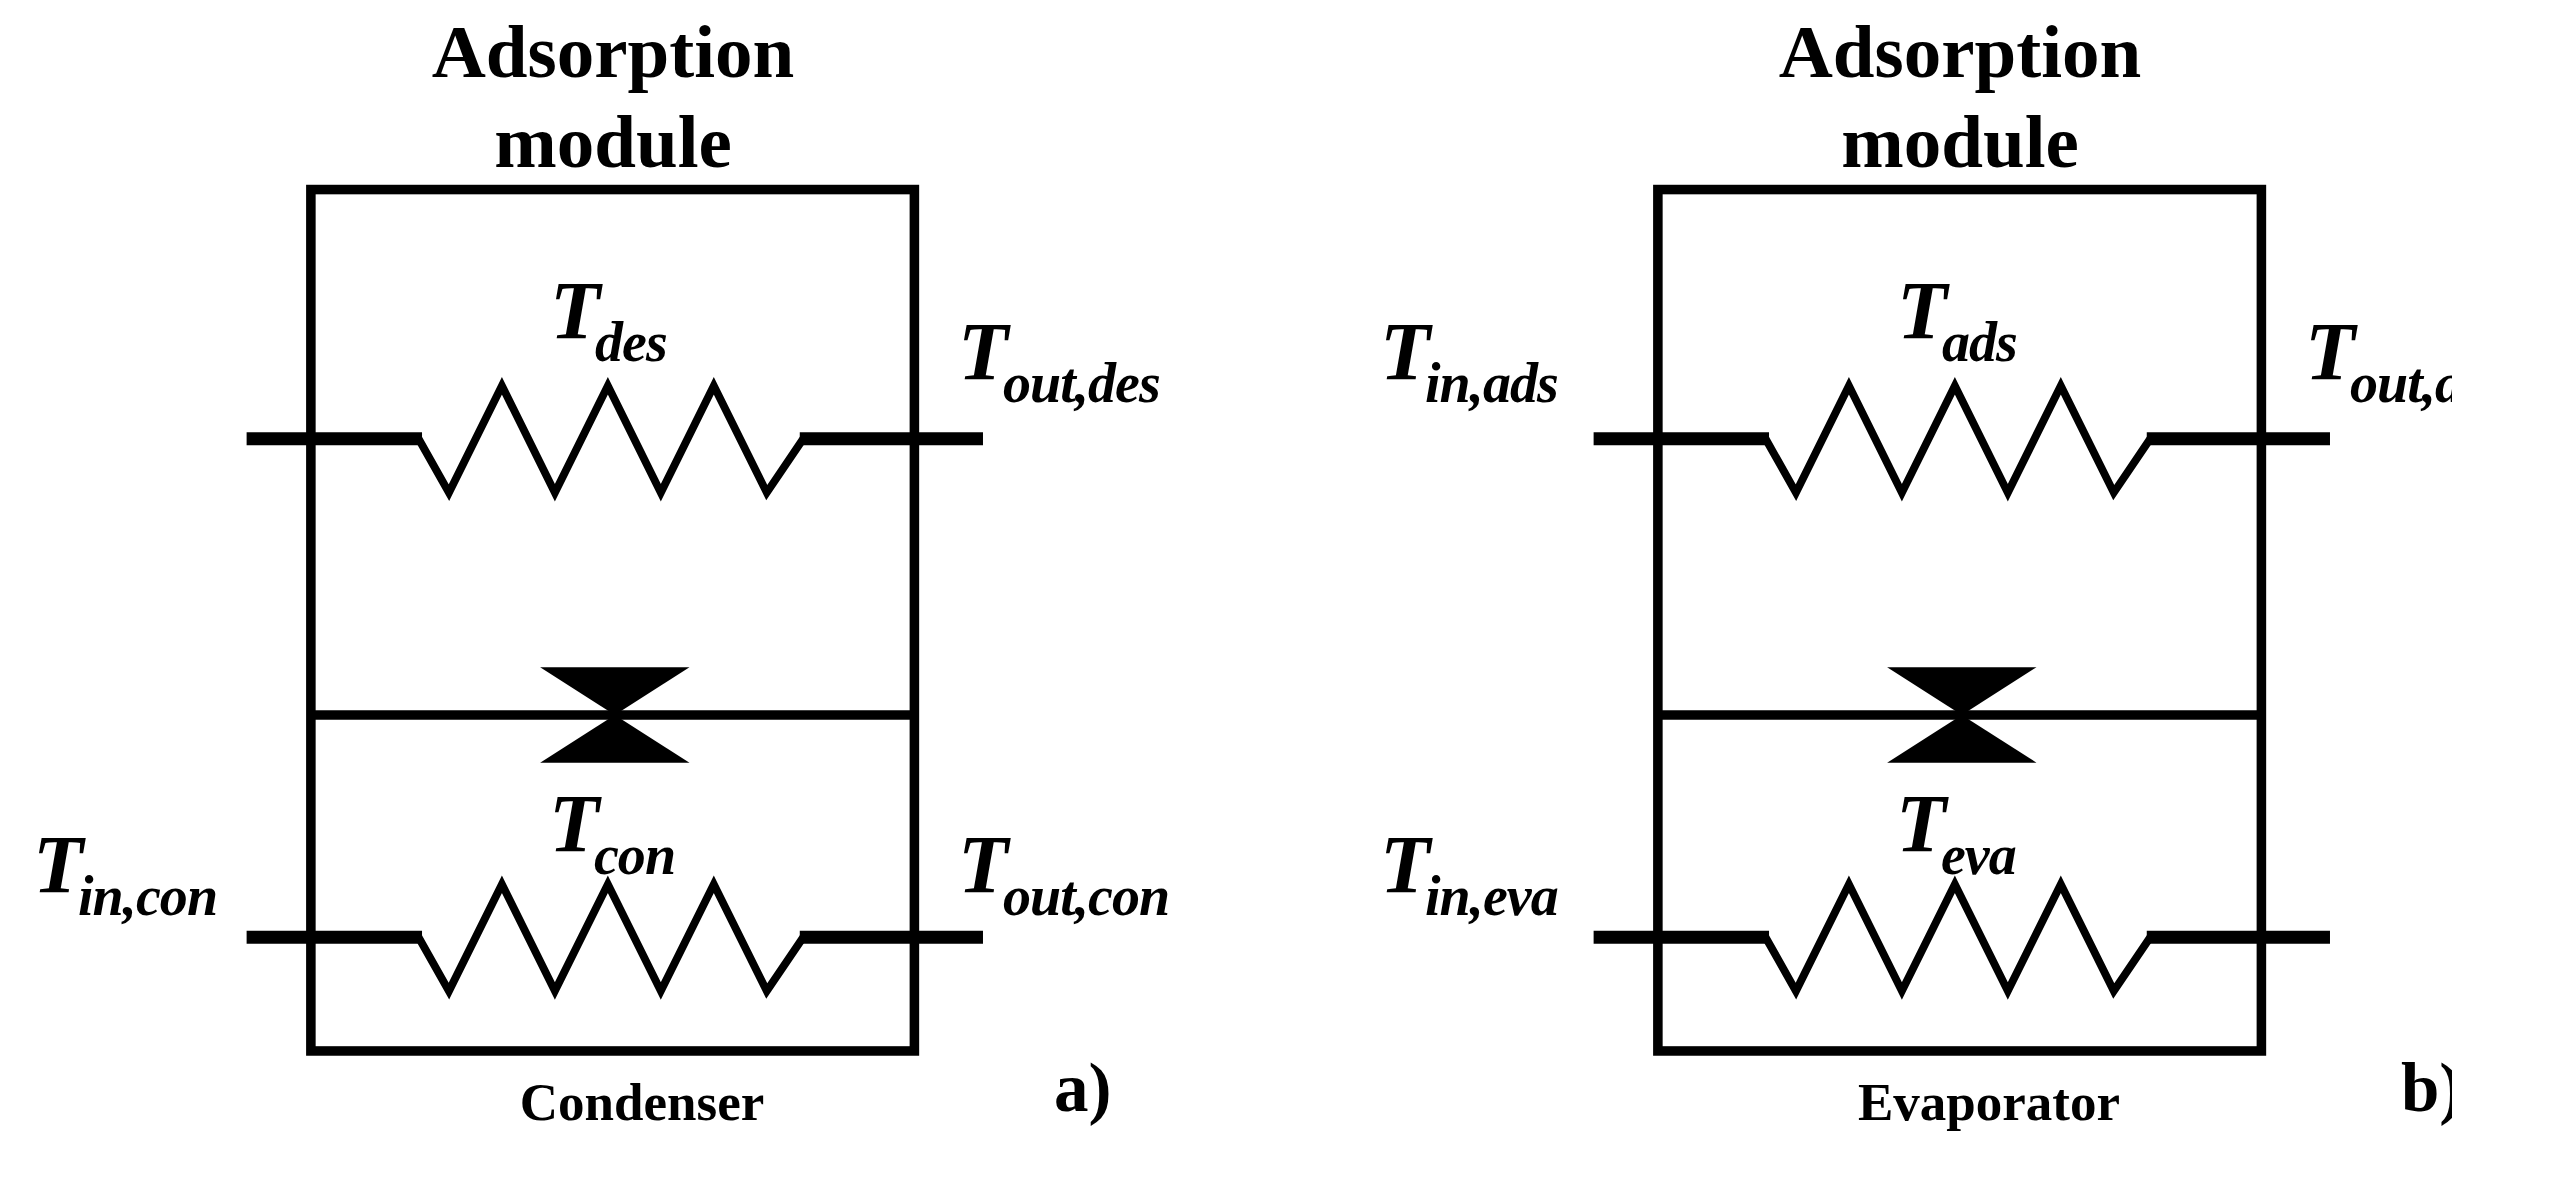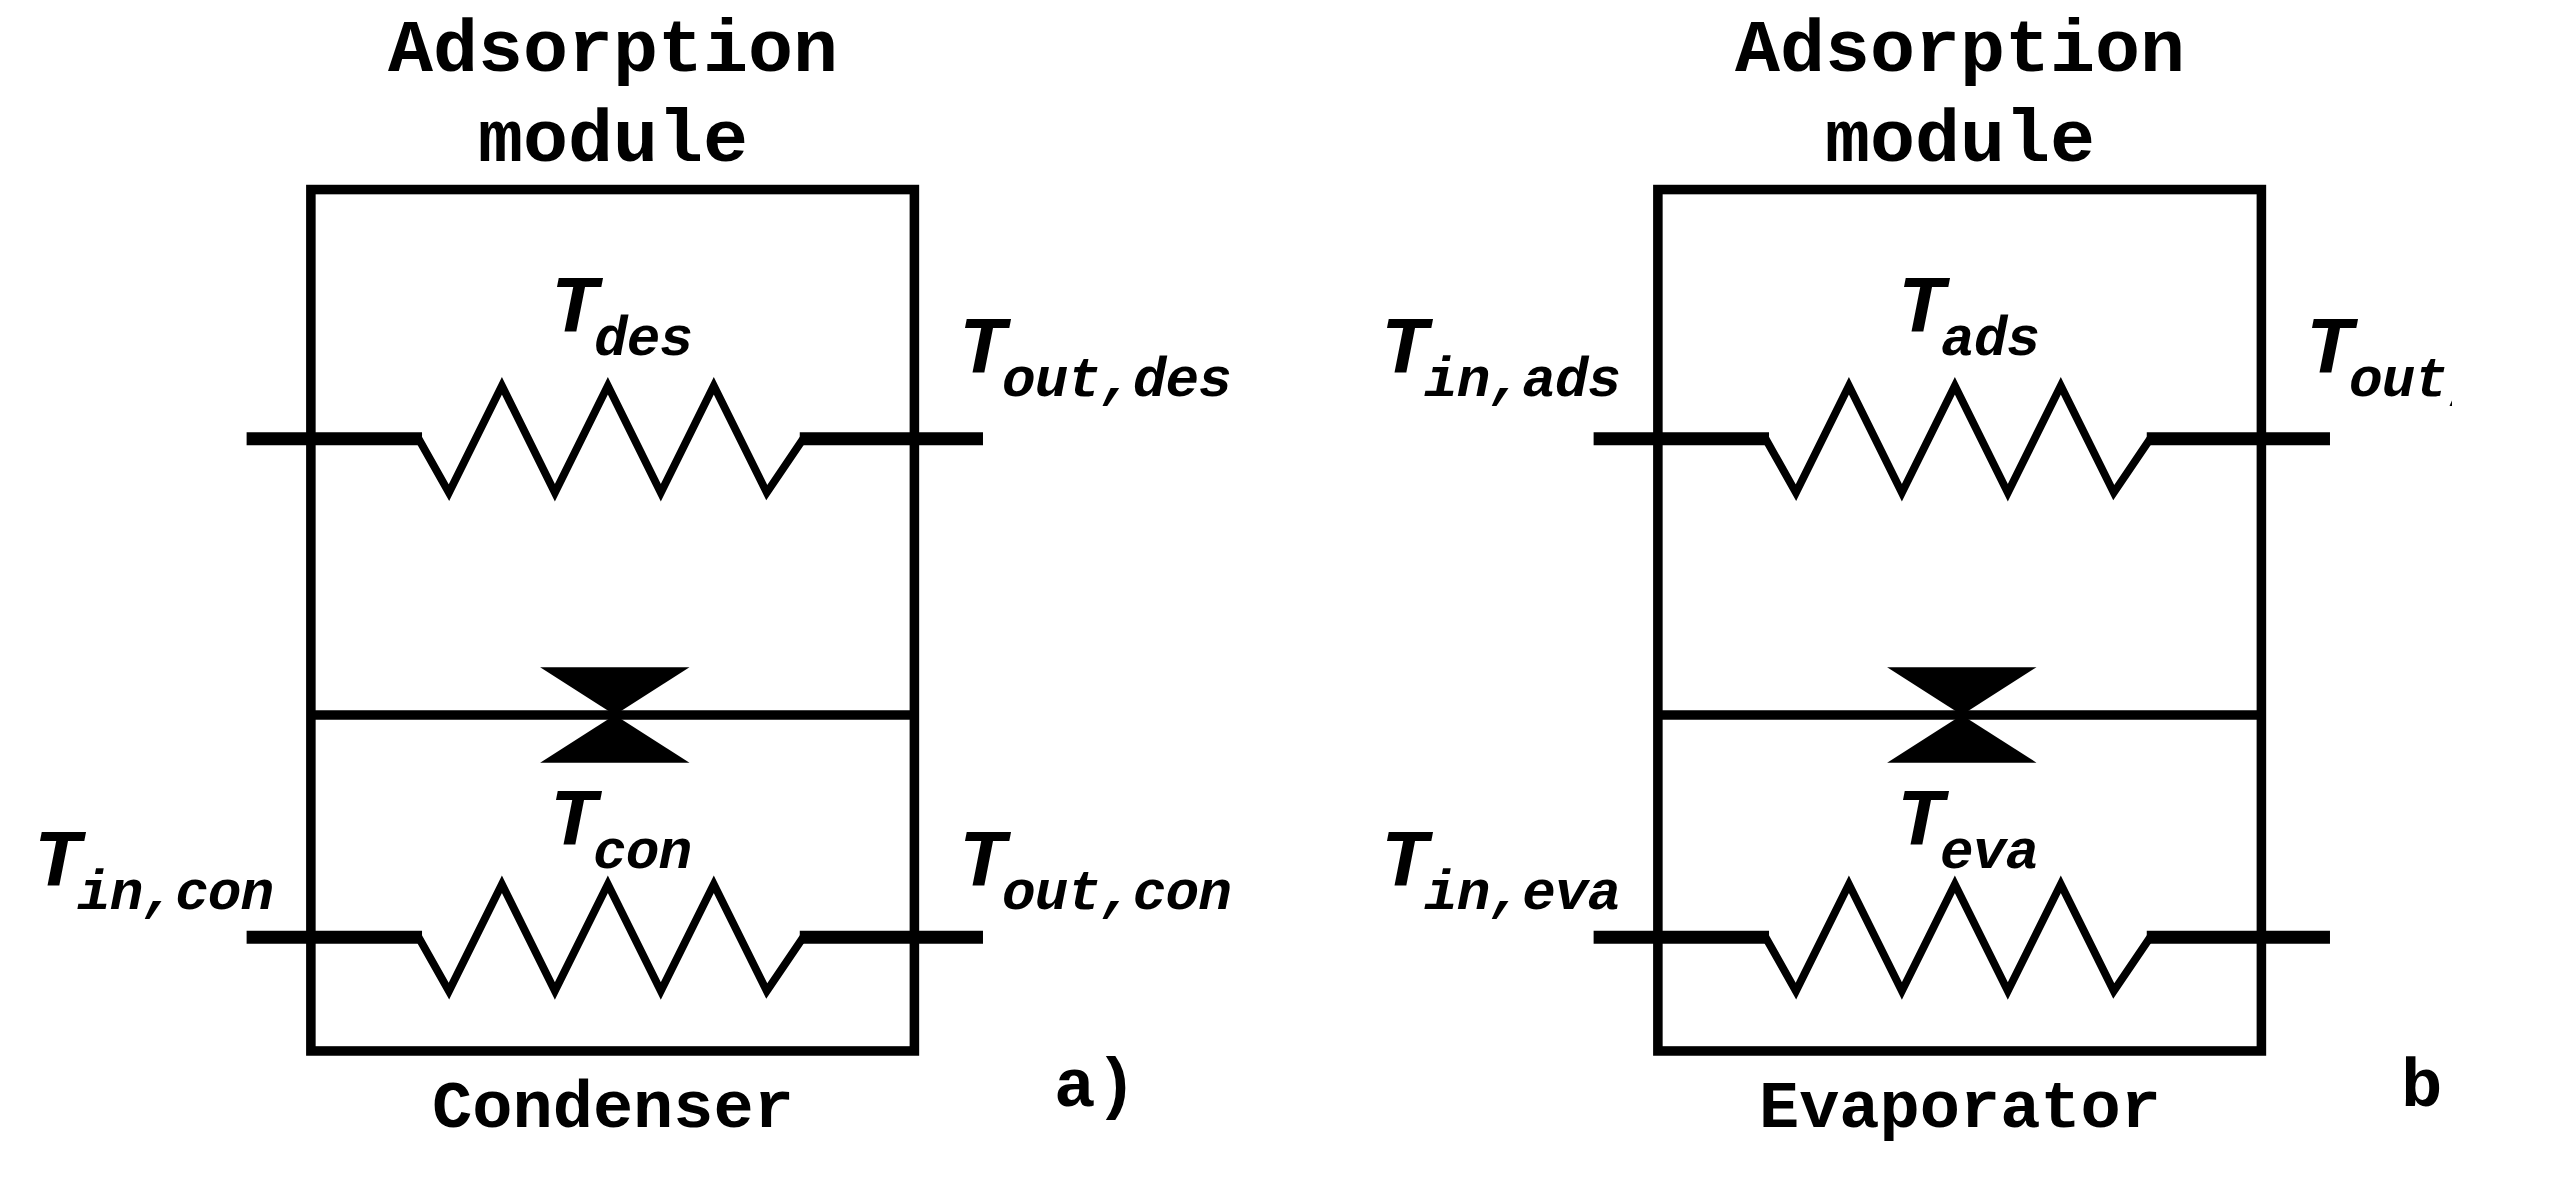--- a/index.html
+++ b/index.html
@@ -1,30 +1,30 @@
 <!DOCTYPE html>
 <html style="font-size:14px"><head>
 <meta charset="utf-8">
 <style>
   html,body { margin:0; padding:0; background:#ffffff; }
   #canvas {
     position:relative; width:2452px; height:1178px; background:#ffffff;
-    font-family:Liberation Mono, monospace; color:#000000; overflow:hidden;
+    font-family:Liberation Serif, serif; color:#000000; overflow:hidden;
   }
   .panel { position:absolute; top:0; width:1260px; height:1178px; }
   .panel svg { position:absolute; left:0; top:0; display:block; }
 
   .module-title {
     position:absolute; left:613px; top:7px; transform:translateX(-50%);
     font-weight:bold; font-size:75px; line-height:90px; text-align:center;
     white-space:nowrap;
   }
   .caption {
-    position:absolute; left:613px; top:1076px; transform:translateX(-50%);
-    font-weight:bold; font-size:67px; line-height:1; white-space:nowrap;
+    position:absolute; left:642px; top:1076px; transform:translateX(-50%);
+    font-weight:bold; font-size:53px; line-height:1; white-space:nowrap;
   }
   .tag {
     position:absolute; left:1054px; top:1054px;
     font-weight:bold; font-size:69px; line-height:1; white-space:nowrap;
   }
   .tlabel {
     position:absolute; font-style:italic; font-weight:bold; font-size:82px;
     line-height:1; white-space:nowrap; letter-spacing:-1.7px;
   }
   .tlabel .sub {

